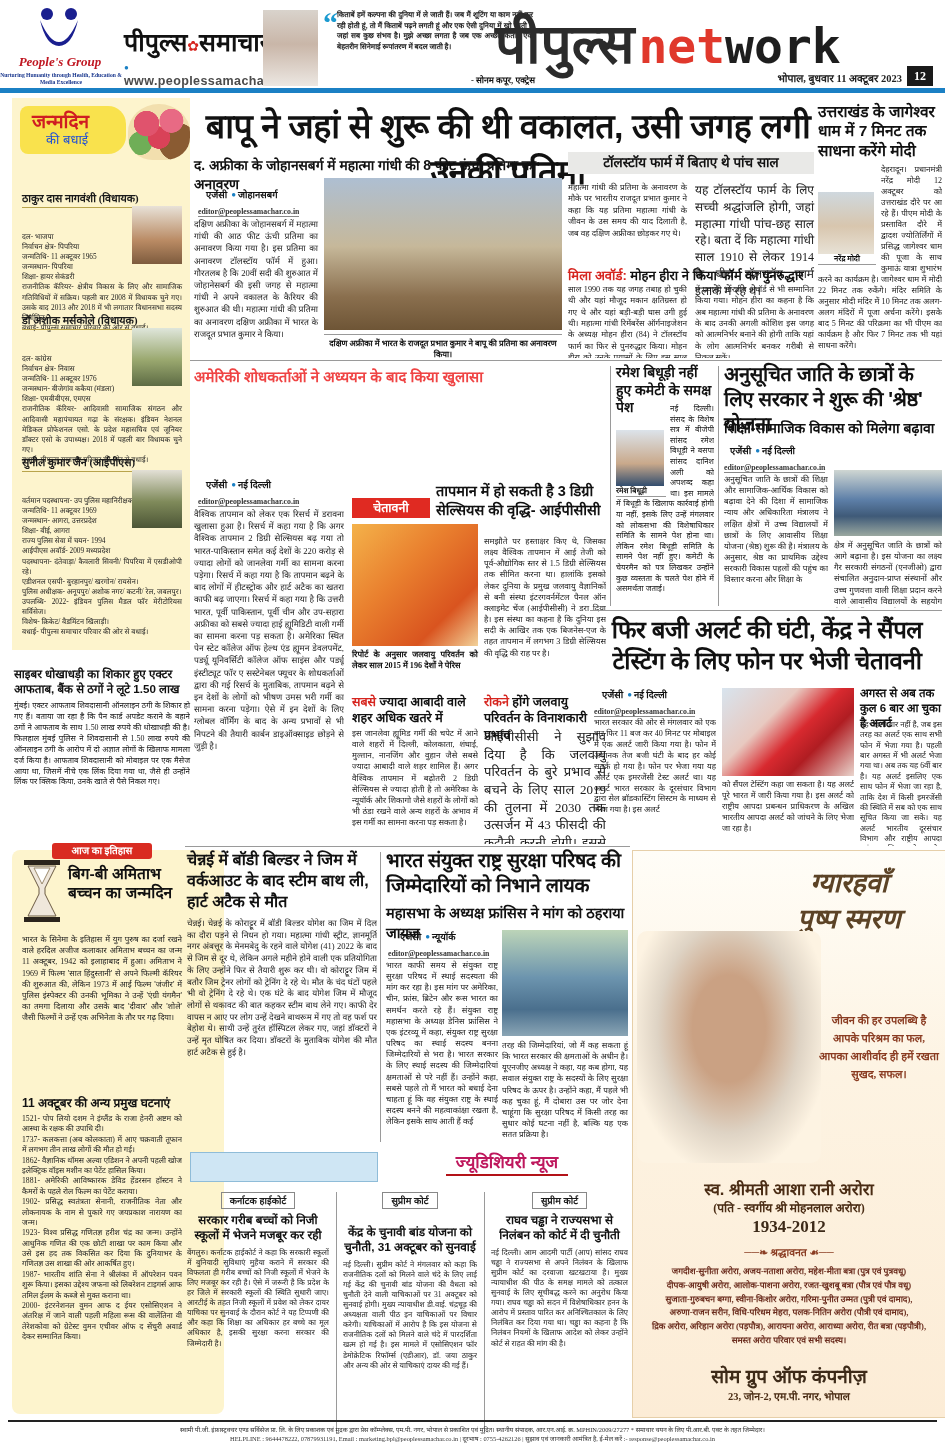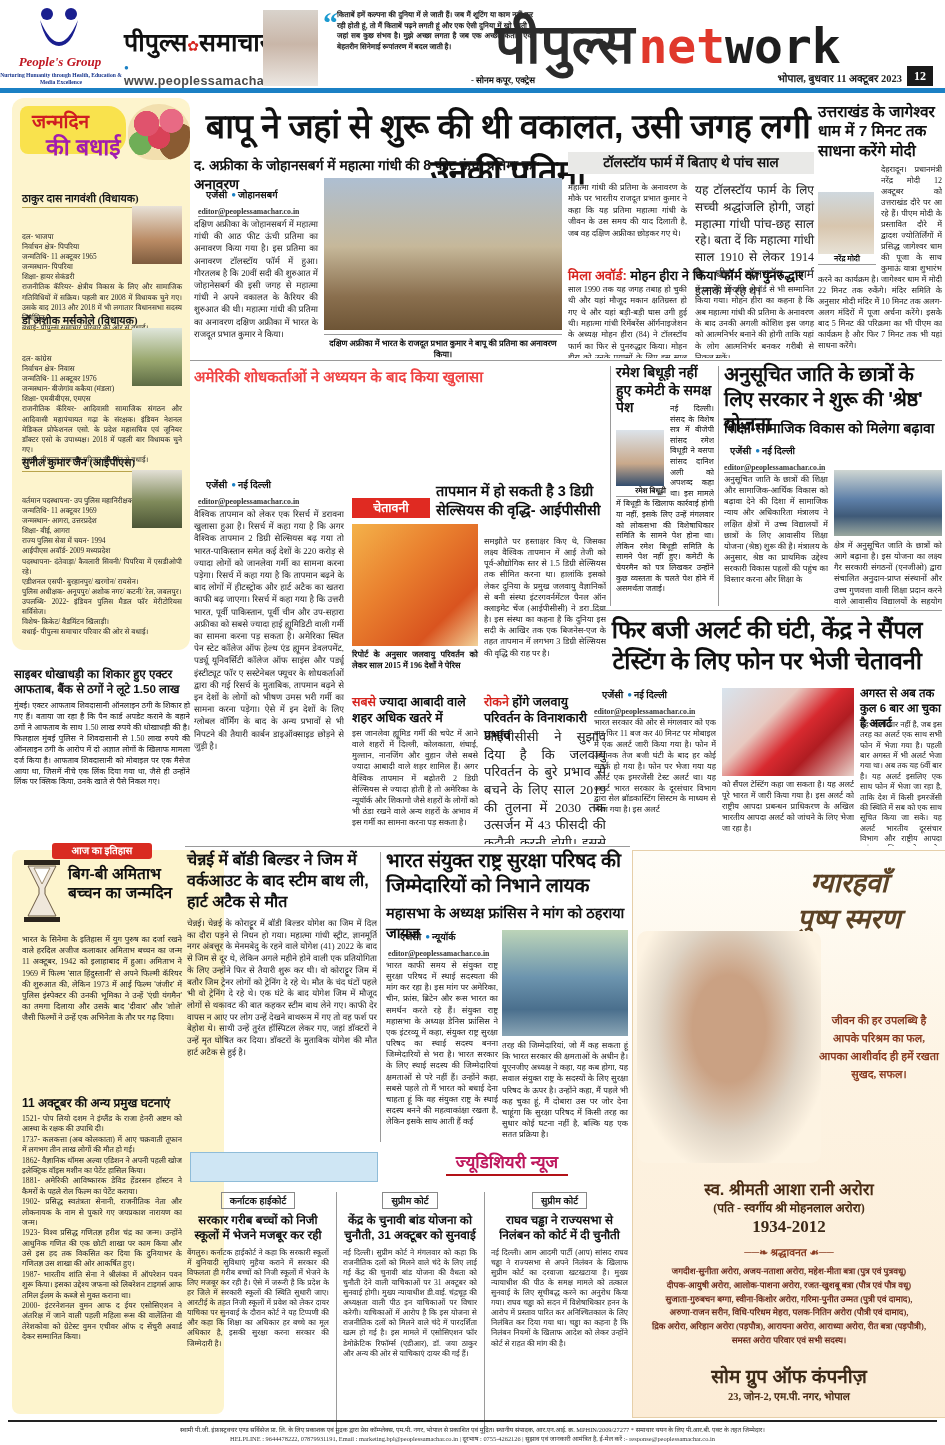--- a/index.html
+++ b/index.html
@@ -54,24 +54,24 @@
 
     <div class="abs" style="left:495px;top:4px;width:445px;height:70px;white-space:nowrap">
       <span style="font-family:'Liberation Sans','DejaVu Sans',sans-serif;font-weight:700;font-size:55px;color:#2b2b2b">पीपुल्स</span>
       <span style="font-family:'DejaVu Sans Mono',monospace;font-weight:700;font-size:48px;color:#e0382c">net</span><span style="font-family:'DejaVu Sans Mono',monospace;font-weight:700;font-size:48px;color:#1e1e1e">work</span>
     </div>
     <div class="abs" style="left:730px;top:71px;width:172px;text-align:right;font-weight:700;font-size:10.5px;color:#222">भोपाल, बुधवार 11 अक्टूबर 2023</div>
     <div class="abs ctr" style="left:907px;top:66px;width:26px;height:20px;background:#1a1a1a;color:#fff;font-weight:700;font-size:12px;line-height:20px">12</div>
     <div class="abs" style="left:0;top:88px;width:945px;height:5px;background:#1b80c4"></div>
   </div>
 
-  <div class="abs" style="left:12px;top:98px;width:178px;height:552px;background:#fdf4cd;border-radius:12px">
+  <div class="abs" style="left:12px;top:98px;width:178px;height:552px;background:#fdf4cd;border-radius:0">
     <div class="abs" style="left:8px;top:8px;width:106px;height:48px;background:#f9e24d;border-radius:8px 18px 18px 8px"></div>
     <div class="abs" style="left:20px;top:10px;font-family:'Liberation Sans',sans-serif;font-weight:700;font-size:19px;color:#cf1d22">जन्मदिन</div>
-    <div class="abs" style="left:34px;top:32px;font-family:'Liberation Sans',sans-serif;font-weight:700;font-size:23px;color:#a21caf">की बधाई</div>
+    <div class="abs" style="left:34px;top:32px;font-family:'Liberation Sans',sans-serif;font-weight:400;font-size:13px;color:#1d4ed8">की बधाई</div>
     <div class="abs" style="left:116px;top:6px;width:62px;height:56px;border-radius:50% 50% 40% 40%;background:radial-gradient(circle at 30% 35%,#e0536d 0 22%,transparent 23%),radial-gradient(circle at 70% 30%,#e86a84 0 20%,transparent 21%),radial-gradient(circle at 50% 60%,#d94258 0 24%,transparent 25%),radial-gradient(circle at 20% 70%,#6fae57 0 18%,transparent 19%),radial-gradient(circle at 80% 68%,#8a5b32 0 30%,transparent 31%),#f2dfae"></div>
 
     <div class="abs" style="left:10px;top:92px;width:160px">
       <div class="bold" style="font-size:10.8px;border-bottom:1px solid #b9a44c;padding-bottom:2px">ठाकुर दास नागवंशी (विधायक)</div>
       <div class="pre jus" style="font-size:7.3px;line-height:1.38;margin-top:4px">
         <span class="abs photo" style="left:110px;top:16px;width:50px;height:58px;background:linear-gradient(180deg,#e8e2d8,#b98a63 60%,#7d5b3e)"></span>
         <span>दल- भाजपा
 निर्वाचन क्षेत्र- पिपरिया
 जन्मतिथि- 11 अक्टूबर 1965
 जन्मस्थान- पिपरिया
@@ -201,21 +201,21 @@
   <div class="abs bold hl" style="left:484px;top:694px;width:122px;font-size:12.5px;line-height:1.3">
     <span style="color:#d6251f">रोकने</span><span> होंगे जलवायु परिवर्तन के विनाशकारी प्रभाव</span>
   </div>
   <div class="abs jus clip" style="left:484px;top:728px;width:122px;height:116px;font-size:13px;line-height:1.36">आईपीसीसी ने सुझाव दिया है कि जलवायु परिवर्तन के बुरे प्रभाव से बचने के लिए साल 2019 की तुलना में 2030 तक उत्सर्जन में 43 फीसदी की कटौती करनी होगी। इससे ग्लोबल वार्मिंग को 1.5 डिग्री सेल्सियस तक सीमित रखा जा सकेगा। गौरतलब है कि साल 2023 अब तक का सबसे गर्म साल माना जा रहा है।</div>
 
   <div class="abs rule" style="left:610px;top:366px;width:1px;height:240px"></div>
   <div class="abs bold hl" style="left:616px;top:364px;width:98px;font-size:14px;line-height:1.25">रमेश बिधूड़ी नहीं हुए कमेटी के समक्ष पेश</div>
   <div class="abs jus clip" style="left:616px;top:404px;width:98px;height:204px;font-size:7.9px;line-height:1.34">
     <span style="float:left;width:50px;margin:26px 4px 0 0">
       <span class="photo" style="display:block;width:48px;height:56px;background:linear-gradient(180deg,#dce3ea,#c9a98b 60%,#324d6e)"></span>
-      <span class="caption" style="display:block;text-align:right;font-size:7.4px;border-bottom:1px solid #999">रमेश बिधूड़ी</span>
+      <span class="caption" style="display:block;text-align:left;font-size:7.4px;border-bottom:1px solid #999">रमेश बिधूड़ी</span>
     </span>
     <span>नई दिल्ली। संसद के विशेष सत्र में बीजेपी सांसद रमेश बिधूड़ी ने बसपा सांसद दानिश अली को अपशब्द कहा था। इस मामले में बिधूड़ी के खिलाफ कार्रवाई होगी या नहीं, इसके लिए उन्हें मंगलवार को लोकसभा की विशेषाधिकार समिति के सामने पेश होना था। लेकिन रमेश बिधूड़ी समिति के सामने पेश नहीं हुए। कमेटी के चेयरमैन को पत्र लिखकर उन्होंने कुछ व्यस्तता के चलते पेश होने में असमर्थता जताई।</span>
   </div>
 
   <div class="abs rule" style="left:718px;top:366px;width:1px;height:240px"></div>
   <div class="abs bold hl" style="left:724px;top:362px;width:218px;font-size:20px;line-height:1.25;letter-spacing:-.3px">अनुसूचित जाति के छात्रों के लिए सरकार ने शुरू की 'श्रेष्ठ' योजना</div>
   <div class="abs bold hl" style="left:724px;top:418px;width:218px;font-size:14px">शिक्षा-सामाजिक विकास को मिलेगा बढ़ावा</div>
   <div class="abs" style="left:730px;top:440px;width:130px">
     <span class="byline">एजेंसी</span>
     <span class="dot"> ● </span>
@@ -264,21 +264,21 @@
     <span class="bold hl" style="font-size:17px;color:#be185d;border-bottom:2px solid #b31218;padding:0 10px 2px">ज्यूडिशियरी न्यूज</span>
   </div>
   <div class="abs" style="left:187px;top:1190px;width:142px;height:246px">
     <div class="ctr"><span class="bold" style="display:inline-block;border:1px solid #888;padding:1px 8px;font-size:9.5px;font-family:'Liberation Sans',sans-serif">कर्नाटक हाईकोर्ट</span></div>
     <div class="bold hl ctr" style="font-size:11.8px;line-height:1.3;margin-top:4px">सरकार गरीब बच्चों को निजी स्कूलों में भेजने मजबूर कर रही</div>
     <div class="jus clip" style="height:176px;font-size:7.6px;line-height:1.33;margin-top:4px">बेंगलुरु। कर्नाटक हाईकोर्ट ने कहा कि सरकारी स्कूलों में बुनियादी सुविधाएं मुहैया कराने में सरकार की विफलता ही गरीब बच्चों को निजी स्कूलों में भेजने के लिए मजबूर कर रही है। ऐसे में जरूरी है कि प्रदेश के हर जिले में सरकारी स्कूलों की स्थिति सुधारी जाए। आरटीई के तहत निजी स्कूलों में प्रवेश को लेकर दायर याचिका पर सुनवाई के दौरान कोर्ट ने यह टिप्पणी की और कहा कि शिक्षा का अधिकार हर बच्चे का मूल अधिकार है, इसकी सुरक्षा करना सरकार की जिम्मेदारी है।</div>
   </div>
   <div class="abs rule" style="left:336px;top:1192px;width:1px;height:242px"></div>
   <div class="abs" style="left:343px;top:1190px;width:134px;height:246px">
     <div class="ctr"><span class="bold" style="display:inline-block;border:1px solid #888;padding:1px 8px;font-size:9.5px;font-family:'Liberation Sans',sans-serif">सुप्रीम कोर्ट</span></div>
-    <div class="bold hl ctr" style="font-size:11.8px;line-height:1.3;margin-top:4px">केंद्र के चुनावी बांड योजना को चुनौती, 31 अक्टूबर को सुनवाई</div>
+    <div class="bold hl ctr" style="font-size:11.8px;line-height:1.3;margin-top:16px">केंद्र के चुनावी बांड योजना को चुनौती, 31 अक्टूबर को सुनवाई</div>
     <div class="jus clip" style="height:162px;font-size:7.6px;line-height:1.33;margin-top:4px">नई दिल्ली। सुप्रीम कोर्ट ने मंगलवार को कहा कि राजनीतिक दलों को मिलने वाले चंदे के लिए लाई गई केंद्र की चुनावी बांड योजना की वैधता को चुनौती देने वाली याचिकाओं पर 31 अक्टूबर को सुनवाई होगी। मुख्य न्यायाधीश डी.वाई. चंद्रचूड़ की अध्यक्षता वाली पीठ इन याचिकाओं पर विचार करेगी। याचिकाओं में आरोप है कि इस योजना से राजनीतिक दलों को मिलने वाले चंदे में पारदर्शिता खत्म हो गई है। इस मामले में एसोसिएशन फॉर डेमोक्रेटिक रिफॉर्म्स (एडीआर), डॉ. जया ठाकुर और अन्य की ओर से याचिकाएं दायर की गई हैं।</div>
   </div>
   <div class="abs rule" style="left:484px;top:1192px;width:1px;height:242px"></div>
   <div class="abs" style="left:491px;top:1190px;width:137px;height:246px">
     <div class="ctr"><span class="bold" style="display:inline-block;border:1px solid #888;padding:1px 8px;font-size:9.5px;font-family:'Liberation Sans',sans-serif">सुप्रीम कोर्ट</span></div>
     <div class="bold hl ctr" style="font-size:11.8px;line-height:1.3;margin-top:4px">राघव चड्ढा ने राज्यसभा से निलंबन को कोर्ट में दी चुनौती</div>
     <div class="jus clip" style="height:162px;font-size:7.6px;line-height:1.33;margin-top:4px">नई दिल्ली। आम आदमी पार्टी (आप) सांसद राघव चड्ढा ने राज्यसभा से अपने निलंबन के खिलाफ सुप्रीम कोर्ट का दरवाजा खटखटाया है। मुख्य न्यायाधीश की पीठ के समक्ष मामले को तत्काल सुनवाई के लिए सूचीबद्ध करने का अनुरोध किया गया। राघव चड्ढा को सदन में विशेषाधिकार हनन के आरोप में प्रस्ताव पारित कर अनिश्चितकाल के लिए निलंबित कर दिया गया था। चड्ढा का कहना है कि निलंबन नियमों के खिलाफ आदेश को लेकर उन्होंने कोर्ट से राहत की मांग की है।</div>
   </div>
 
   <div class="abs" style="left:632px;top:850px;width:312px;height:566px;background:linear-gradient(180deg,#fffdf7 0%,#fdf3e2 40%,#fcecd6 100%);border:1px solid #e6cfa9">

